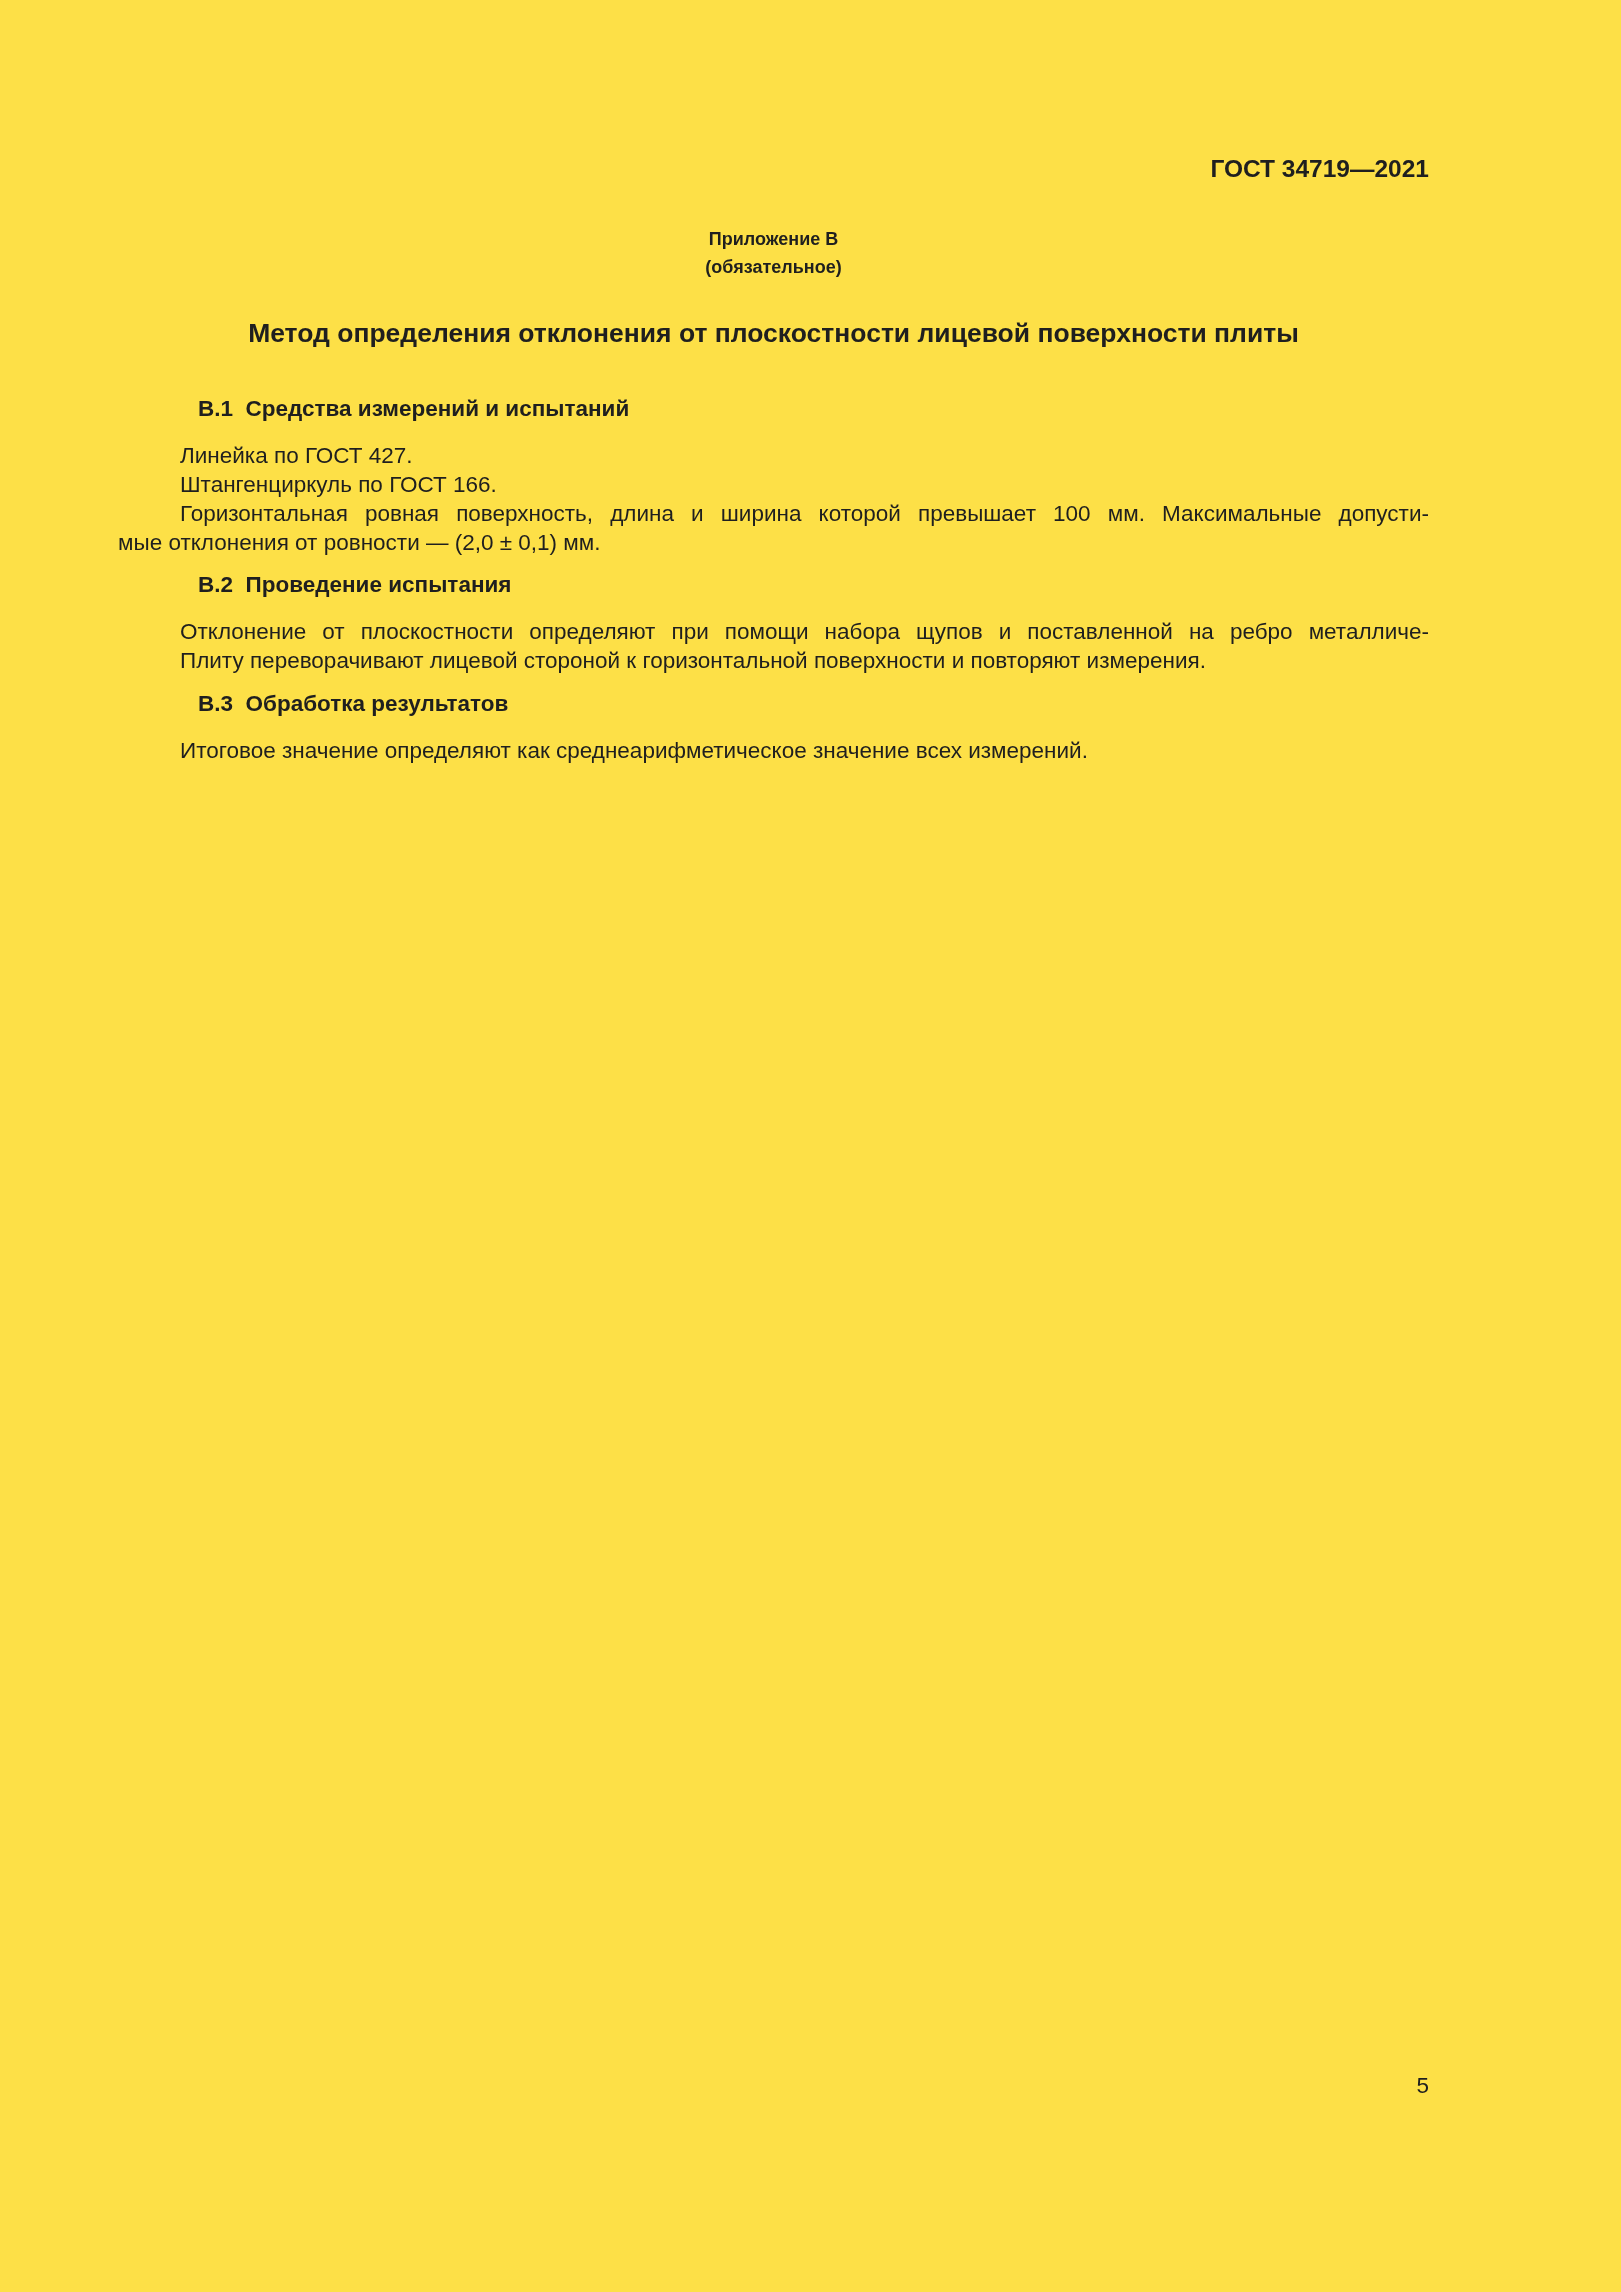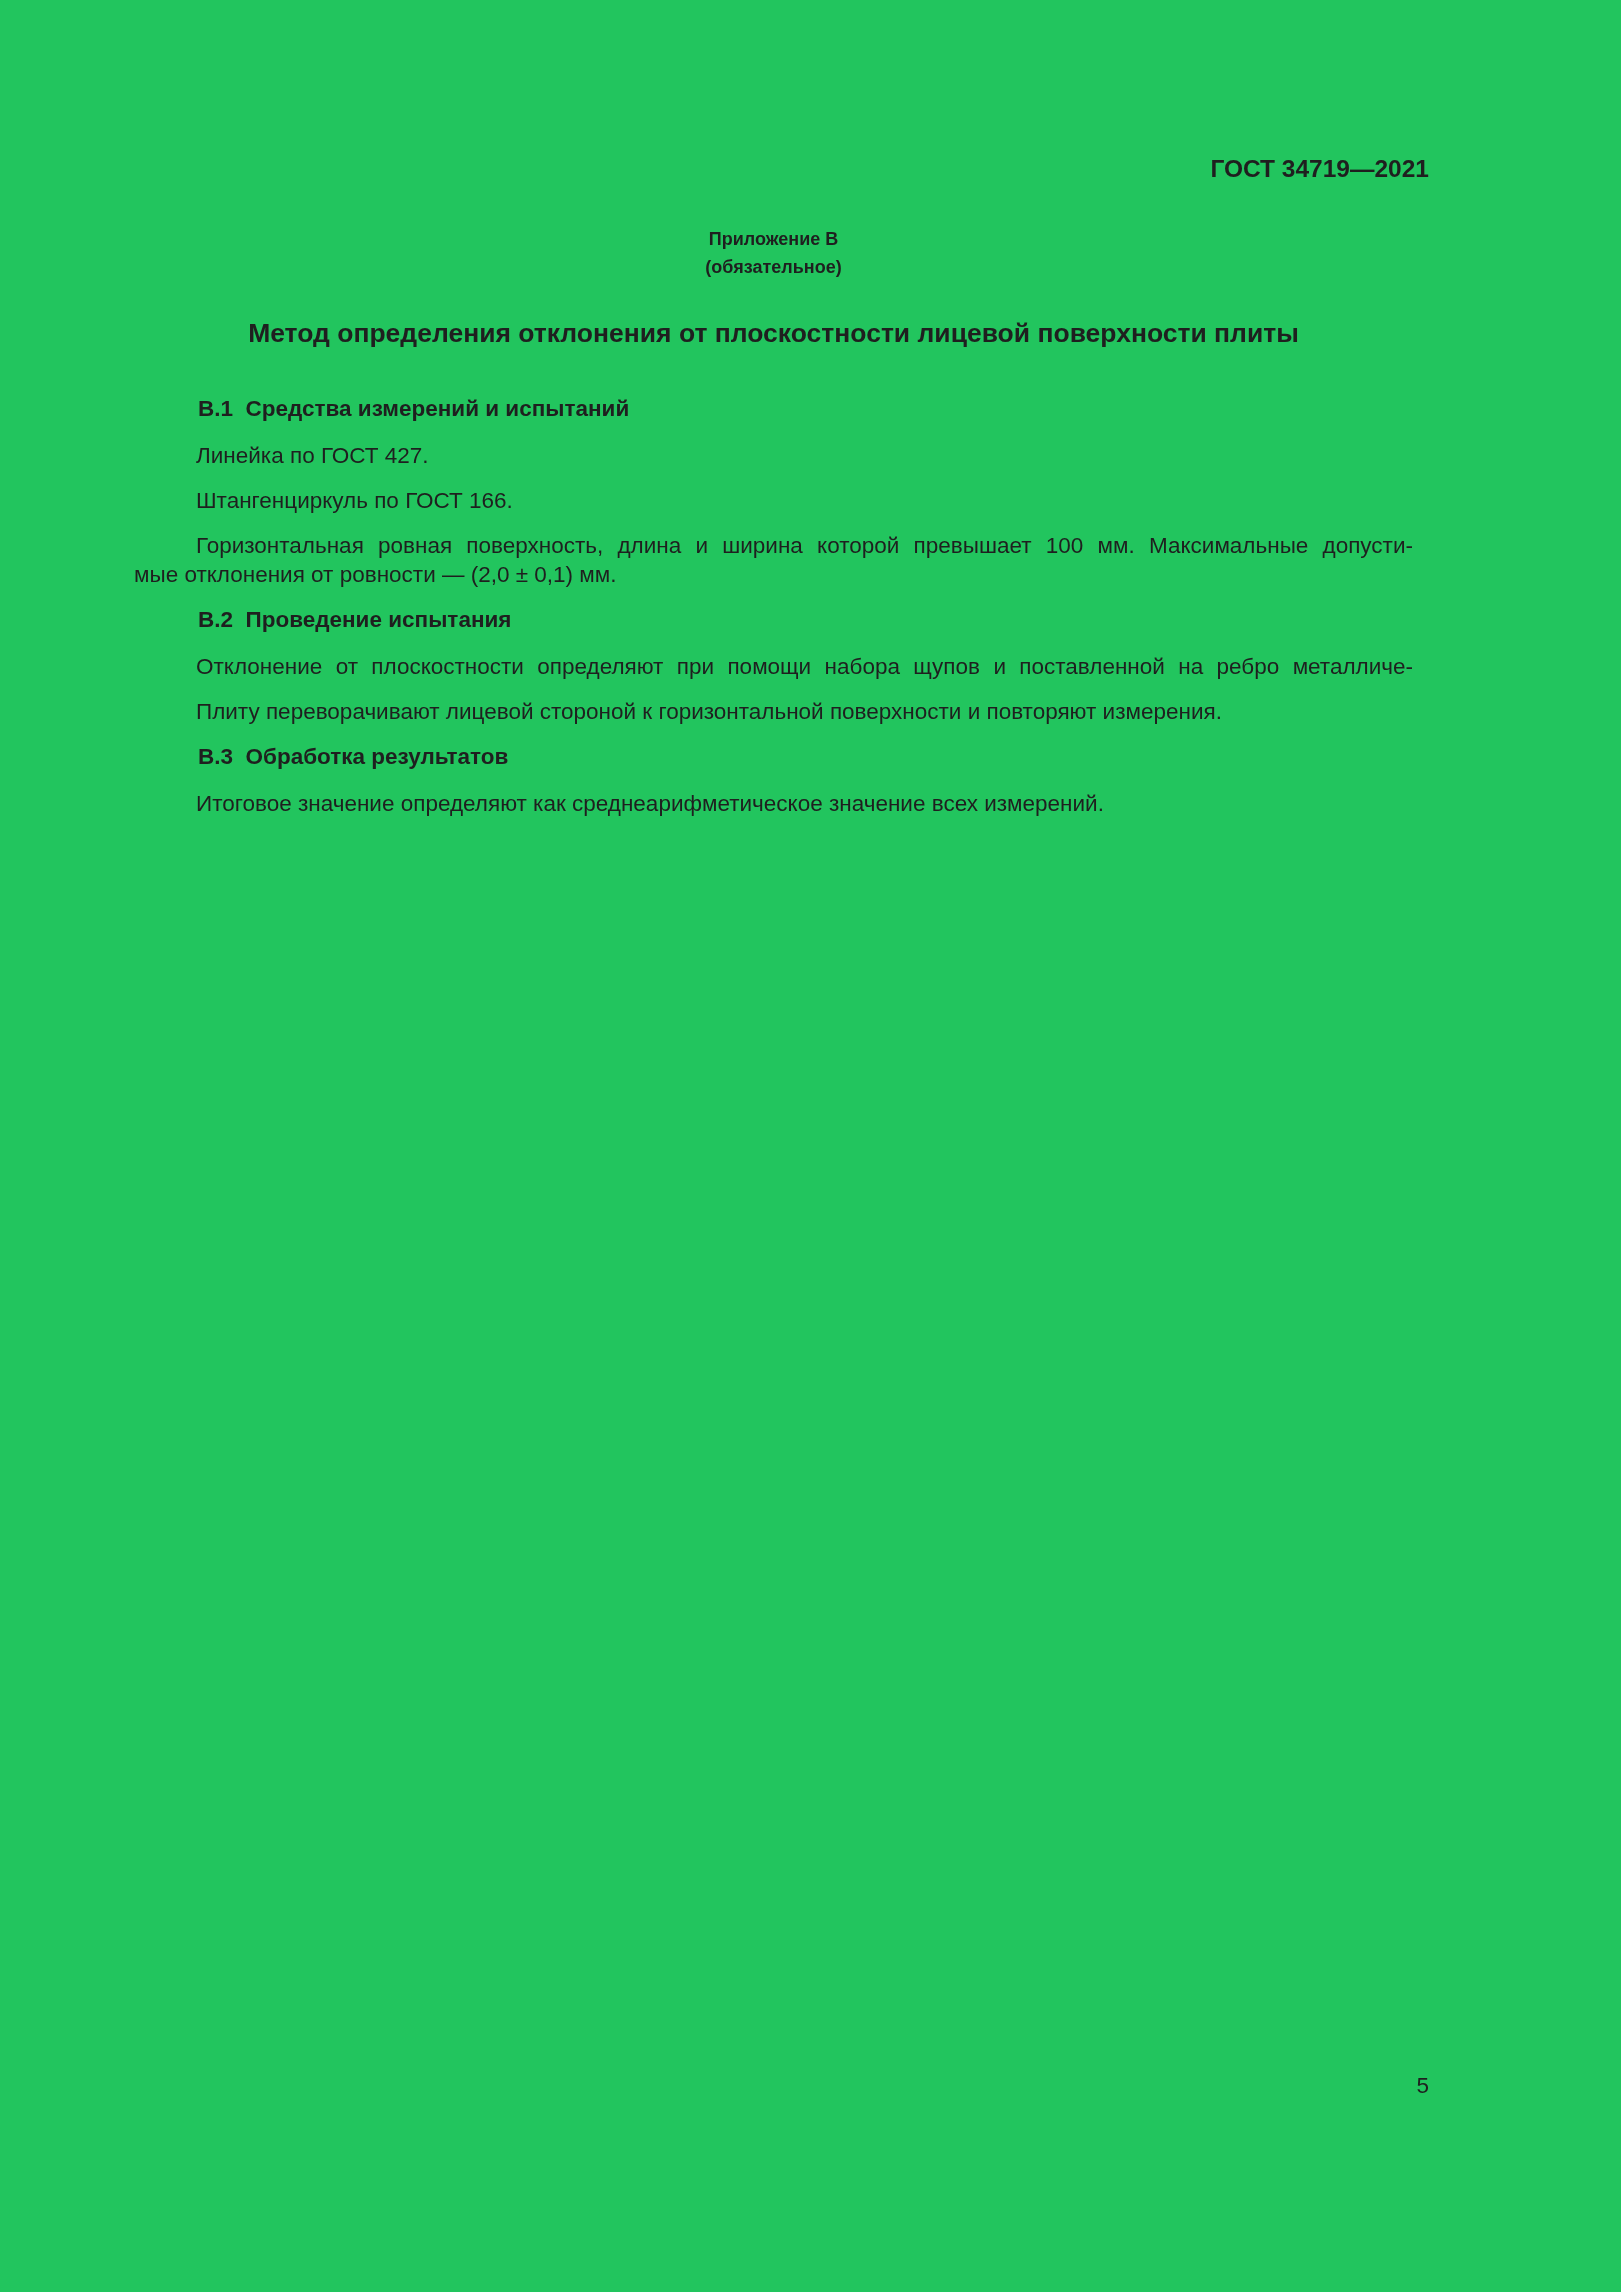--- a/index.html
+++ b/index.html
@@ -4,21 +4,21 @@
 <style>
   html, body {
     margin: 0;
     padding: 0;
     background: #e8e8e8;
   }
   .page {
     position: relative;
     width: 1621px;
     height: 2293px;
-    background: #22c55e;
+    background: #fde047;
     font-family: "Liberation Sans", sans-serif;
     color: #1f1f1f;
     overflow: hidden;
     margin: 0 auto;
   }
   .content {
     position: absolute;
     left: 118px;
     top: 0;
     width: 1311px;
@@ -48,21 +48,21 @@
     margin: 18px;
     padding-left: 62px;
     font-size: 22.5px;
     font-weight: 700;
     line-height: 29px;
     white-space: pre-wrap;
   }
   .h-b1 { margin-top: 45px; }
   .h-b2 { margin-top: 12.3px; }
   .h-b3 { margin-top: 14px; }
-  .para { margin: 16px; }
+  .para { margin: 0; }
   .para-first-b1 { margin-top: 8.8px; }
   .para-first-b2 { margin-top: 6.9px; }
   .para-first-b3 { margin-top: 6.9px; }
   .line {
     font-size: 22.5px;
     line-height: 29px;
   }
   .indent { padding-left: 62px; }
   .stretch {
     text-align: justify;

